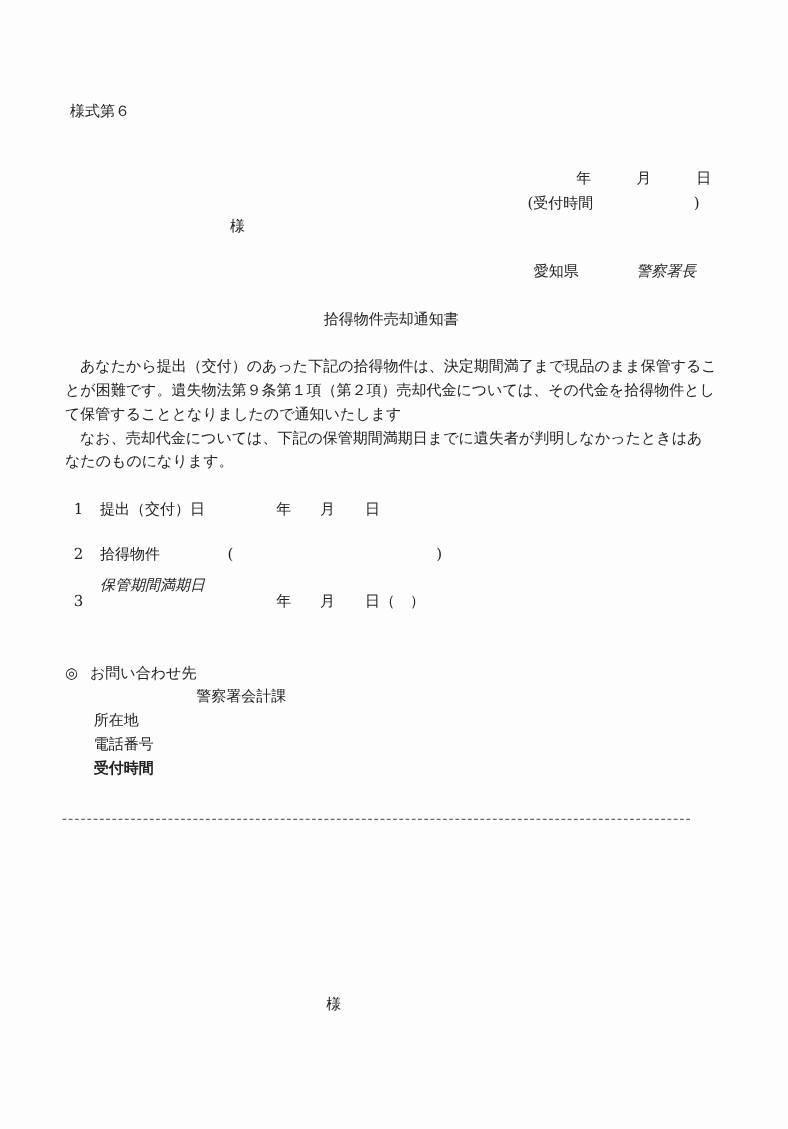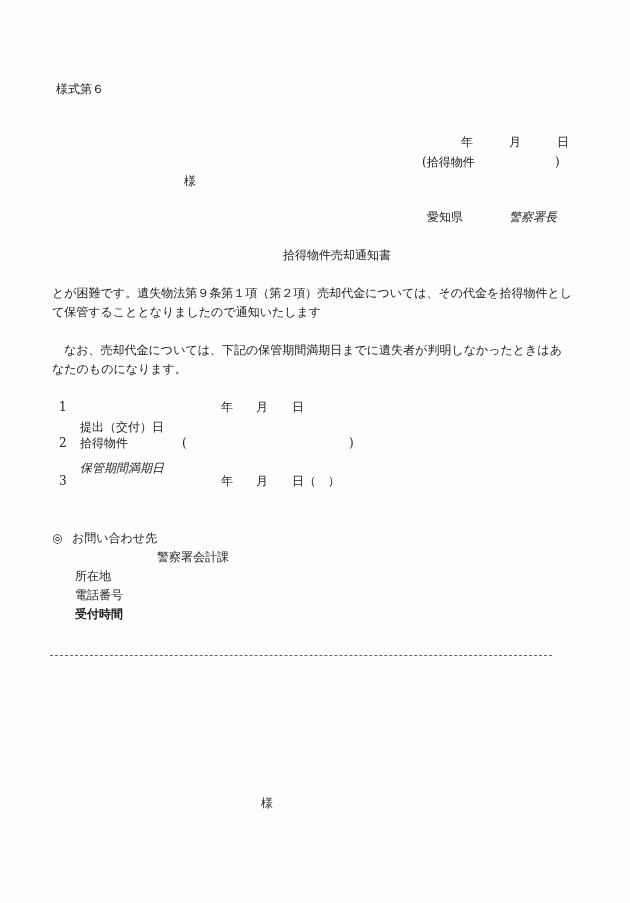--- a/index.html
+++ b/index.html
@@ -21,46 +21,47 @@
 
   <div class="abs" style="left:56px;top:83px;">様式第６</div>
 
   <div>
     <span class="abs" style="left:461px;top:136px;">年</span>
     <span class="abs" style="left:509px;top:136px;">月</span>
     <span class="abs" style="left:557px;top:136px;">日</span>
   </div>
 
   <div>
-    <span class="abs" style="left:422px;top:156px;">(拾得物件</span>
+    <span class="abs" style="left:422px;top:156px;">(受付時間</span>
     <span class="abs" style="left:555px;top:156px;">)</span>
   </div>
 
   <div class="abs" style="left:184px;top:175px;">様</div>
 
   <div>
     <span class="abs" style="left:427px;top:211px;font-family:Liberation Serif, serif;">愛知県</span>
     <span class="abs" style="left:509px;top:211px;font-style:italic;">警察署長</span>
   </div>
 
-  <div class="abs" style="left:259px;top:249px;margin-left:24px;">拾得物件売却通知書</div>
+  <div class="abs" style="left:259px;top:249px;">拾得物件売却通知書</div>
 
   <div class="para" style="top:284px;">
+    <div>　あなたから提出（交付）のあった下記の拾得物件は、決定期間満了まで現品のまま保管するこ</div>
     <div>とが困難です。遺失物法第９条第１項（第２項）売却代金については、その代金を拾得物件とし</div>
     <div>て保管することとなりましたので通知いたします</div>
   </div>
   <div class="para" style="top:341px;">
     <div>　なお、売却代金については、下記の保管期間満期日までに遺失者が判明しなかったときはあ</div>
     <div>なたのものになります。</div>
   </div>
 
   <div>
     <div>
       <span class="abs" style="left:59px;top:401px;">1</span>
-      <span class="abs" style="left:80px;top:401px;margin-top:20px;">提出（交付）日</span>
+      <span class="abs" style="left:80px;top:401px;">提出（交付）日</span>
       <span class="abs" style="left:221px;top:401px;">年</span>
       <span class="abs" style="left:256px;top:401px;">月</span>
       <span class="abs" style="left:292px;top:401px;">日</span>
     </div>
     <div>
       <span class="abs" style="left:59px;top:437px;">2</span>
       <span class="abs" style="left:80px;top:437px;">拾得物件</span>
       <span class="abs" style="left:182px;top:437px;">(</span>
       <span class="abs" style="left:349px;top:437px;">)</span>
     </div>

